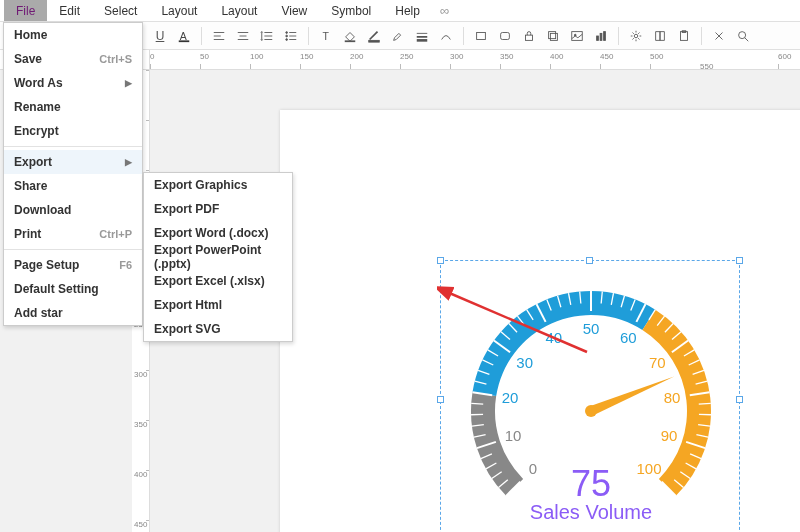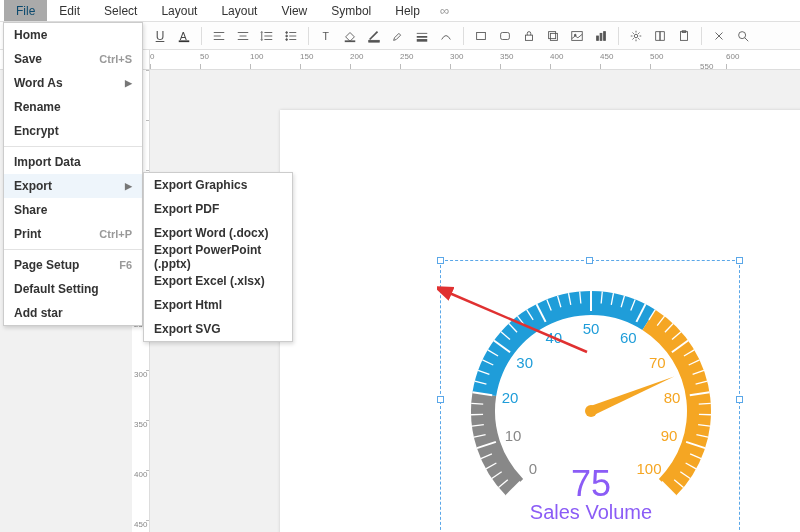--- a/index.html
+++ b/index.html
@@ -1,20 +1,20 @@
 <!DOCTYPE html>
 <html><head>
 <meta charset="utf-8">
 <style>
   *{box-sizing:border-box;margin:0;padding:0;font-family:"Segoe UI",Arial,sans-serif;}
   body{width:800px;height:532px;overflow:hidden;background:#fff;position:relative;font-size:12px;color:#333;}
   
   .menubar{height:22px;border-bottom:1px solid #e0e0e0;display:flex;align-items:stretch;padding-left:4px;}
   .menubar .mitem{padding:0 12px;display:flex;align-items:center;cursor:default;}
-  .menubar .mitem.active{background:#aaa;color:#0c4a6e;}
+  .menubar .mitem.active{background:#aaa;color:#701a75;}
   .menubar .infinity{font-size:13px;color:#999;padding:0 8px;display:flex;align-items:center;}
   
   .toolbar{height:28px;border-bottom:1px solid #e0e0e0;background:#fdfdfd;display:flex;align-items:center;padding:0 6px;gap:2px;}
   .tb-sep{width:1px;height:18px;background:#ddd;margin:0 4px;}
   .tb-btn{width:22px;height:22px;display:flex;align-items:center;justify-content:center;color:#555;border-radius:2px;}
   .tb-btn svg{width:14px;height:14px;}
   .font-sel{width:46px;height:20px;border:1px solid #ccc;background:#fff;display:flex;align-items:center;justify-content:flex-end;padding:0 3px;color:#888;}
   .fs-caret{font-size:8px;color:#888;margin-left:2px;}
   
   .workspace{position:absolute;left:0;top:50px;right:0;bottom:0;background:#f1f1f1;}
@@ -226,21 +226,21 @@
       <div class="tick" style="left: 100px;">100</div>
       <div class="tick" style="left: 150px;">150</div>
       <div class="tick" style="left: 200px;">200</div>
       <div class="tick" style="left: 250px;">250</div>
       <div class="tick" style="left: 300px;">300</div>
       <div class="tick" style="left: 350px;">350</div>
       <div class="tick" style="left: 400px;">400</div>
       <div class="tick" style="left: 450px;">450</div>
       <div class="tick" style="left: 500px;">500</div>
       <div class="tick" style="left: 550px; margin-top: 10px;">550</div>
-      <div class="tick" style="left: 576px;">600</div>
+      <div class="tick" style="left: 628px;">600</div>
     </div>
   <div class="ruler-v" id="rv">
       <div class="tick" style="top: 0px;">0</div>
       <div class="tick" style="top: 50px;">50</div>
       <div class="tick" style="top: 100px;">100</div>
       <div class="tick" style="top: 150px;">150</div>
       <div class="tick" style="top: 200px;">200</div>
       <div class="tick" style="top: 250px;">250</div>
       <div class="tick" style="top: 300px;">300</div>
       <div class="tick" style="top: 350px;">350</div>
@@ -355,29 +355,29 @@
       <span>Word As</span>
       <span class="arr">▶</span>
     </div>
     <div class="row">
       <span>Rename</span>
     </div>
     <div class="row">
       <span>Encrypt</span>
     </div>
     <div class="hr"></div>
-    <div class="row">
-      <span>Import Data</span>
-    </div>
     <div class="row sel">
       <span>Export</span>
       <span class="arr">▶</span>
     </div>
     <div class="row">
       <span>Share</span>
+    </div>
+    <div class="row">
+      <span>Download</span>
     </div>
     <div class="row">
       <span>Print</span>
       <span class="sc">Ctrl+P</span>
     </div>
     <div class="hr"></div>
     <div class="row">
       <span>Page Setup</span>
       <span class="sc">F6</span>
     </div>

